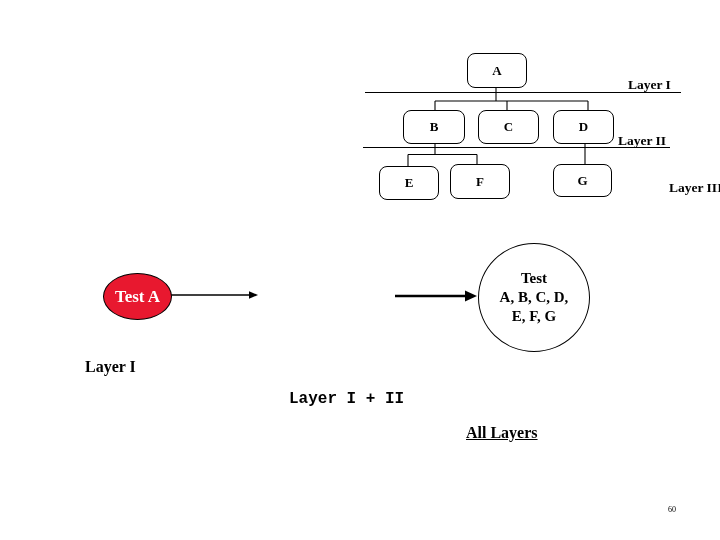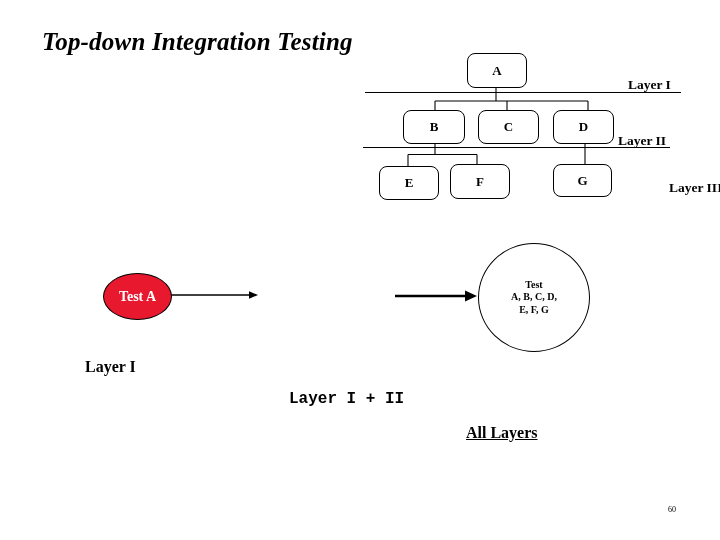--- a/index.html
+++ b/index.html
@@ -16,41 +16,40 @@
     position:absolute;border:1.6px solid #000;border-radius:8px;background:#fff;
     display:flex;align-items:center;justify-content:center;
     font-size:13px;font-weight:bold;
   }
   .layer-label{
     position:absolute;font-size:13.5px;font-weight:bold;white-space:nowrap;
   }
   .ellipse{
     position:absolute;border:1.6px solid #000;border-radius:50%;background:#fff;
     display:flex;align-items:center;justify-content:center;
-    font-size:14px;font-weight:bold;white-space:nowrap;
+    font-size:17px;font-weight:bold;white-space:nowrap;
   }
   .ellipse.red{background:#E8182F;color:#fff;}
   .bigcircle{
     position:absolute;border:1.7px solid #000;border-radius:50%;background:#fff;
     display:flex;flex-direction:column;align-items:center;justify-content:center;
-    font-size:10px;font-weight:bold;line-height:1.25;text-align:center;
+    font-size:15px;font-weight:bold;line-height:1.25;text-align:center;
   }
   .caption{position:absolute;font-size:16px;font-weight:bold;white-space:nowrap;}
   .footer-text{
     position:absolute;left:22px;top:505px;font-size:8px;white-space:nowrap;
     letter-spacing:0.1px;
   }
   .page-number{position:absolute;left:668px;top:505px;font-size:8px;}
 </style>
 </head>
 <body>
 
 <div class="slide">
 
-  <h1 class="title">Top-down Integration Testing</h1>
 
   <svg class="lines" width="720" height="540" viewBox="0 0 720 540">
     <g stroke="#000" stroke-width="1.2">
       <line x1="365" y1="92.5" x2="681" y2="92.5"></line>
       <line x1="363" y1="147.5" x2="670" y2="147.5"></line>
     </g>
     <g stroke="#000" stroke-width="1.1">
       <line x1="496" y1="86" x2="496" y2="101"></line>
       <line x1="435" y1="101" x2="588" y2="101"></line>
       <line x1="435" y1="101" x2="435" y2="110"></line>

